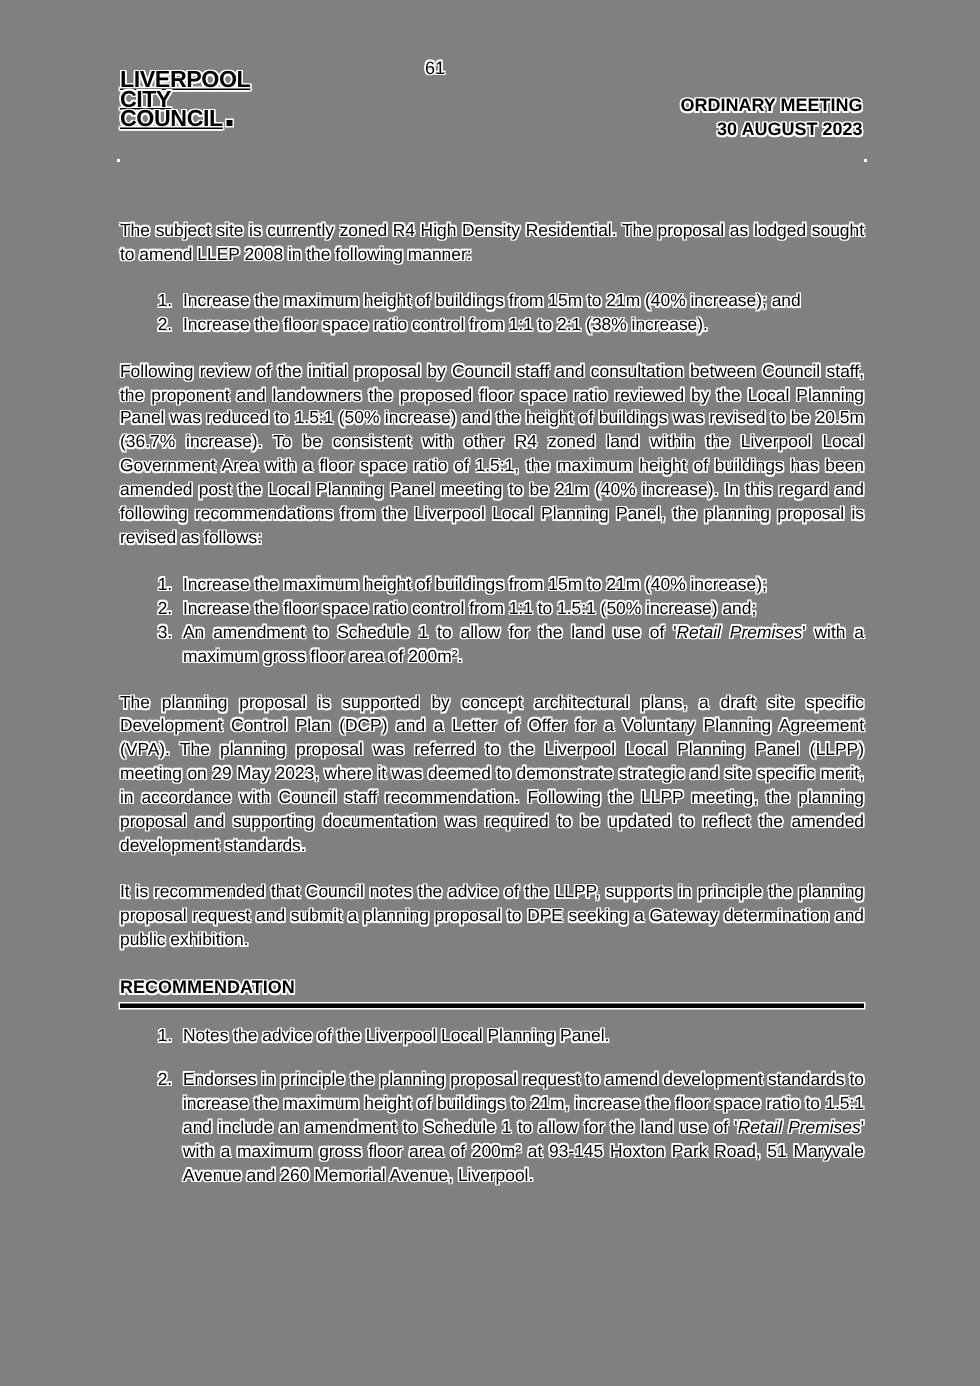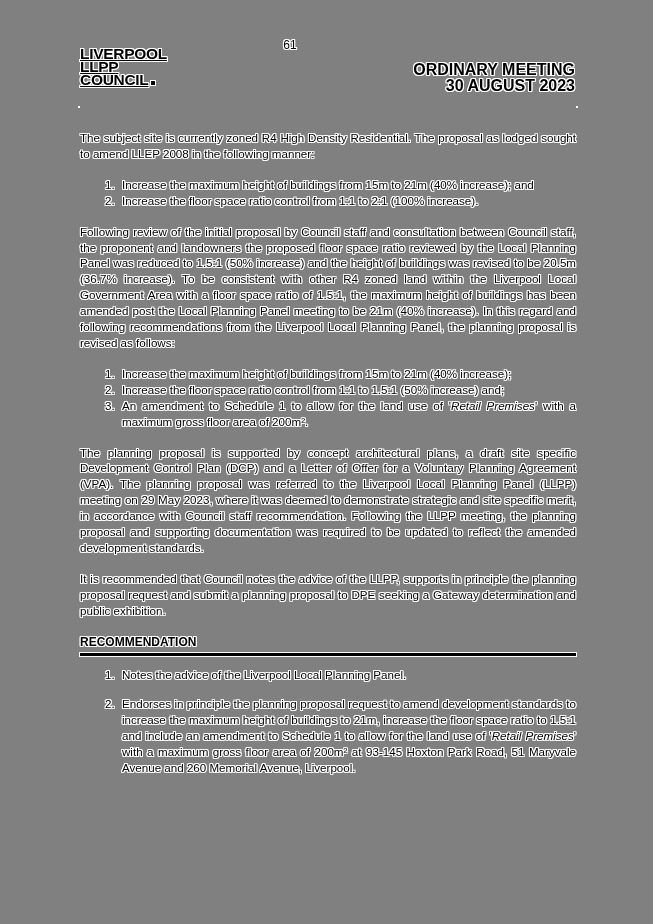--- a/index.html
+++ b/index.html
@@ -5,54 +5,54 @@
   html, body { margin: 0; padding: 0; }
   body {
     width: 653px; height: 924px; background: #808080; position: relative; overflow: hidden;
     font-family: "Liberation Sans", sans-serif; color: #000;
   }
   .ol { text-shadow: -1px 0 #fff, 1px 0 #fff, 0 -1px #fff, 0 1px #fff, -1px -1px #fff, 1px 1px #fff, -1px 1px #fff, 1px -1px #fff; }
   .page-num { position: absolute; left: 0; width: 580px; top: 38px; text-align: center; font-size: 12px; }
   .logo { position: absolute; left: 80px; top: 47px; font-weight: bold; font-size: 15.5px; line-height: 13px; letter-spacing: -0.3px; text-decoration: underline; }
   .logo div { white-space: nowrap; }
   .logo .mark { display: inline-block; width: 4px; height: 4px; background: #000; margin-left: 2px; box-shadow: 0 0 0 1px #fff; }
-  .hdr { position: absolute; right: 78px; top: 62px; text-align: right; font-weight: bold; font-size: 16px; line-height: 16px; }
+  .hdr { position: absolute; right: 78px; top: 62px; text-align: right; font-weight: bold; font-size: 12px; line-height: 16px; }
   .dot { position: absolute; top: 106px; width: 2px; height: 2px; background: #fff; }
-  .content { position: absolute; left: 80px; width: 496px; top: 130px; font-size: 11.6px; line-height: 15.9px; }
+  .content { position: absolute; left: 80px; width: 496px; top: 146px; font-size: 11.6px; line-height: 15.9px; }
   p { margin: 0 0 15px 0; text-align: justify; }
   ol { margin: 0 0 15px 0; padding-left: 38px; }
   ol li { padding-left: 4px; text-align: justify; }
   ol.loose li { margin-bottom: 13px; }
   .rec-title { font-weight: bold; font-size: 12px; margin-top: 16px; padding-bottom: 3px; }
   .rule { height: 3px; background: #000; margin-bottom: 11px; box-shadow: 0 0 0 1px #fff; }
   em { font-style: italic; }
 </style>
 </head>
 <body>
 
 <div class="page-num ol">61</div>
 
 <div class="logo ol">
   <div>LIVERPOOL</div>
-  <div>LLPP</div>
+  <div>CITY</div>
   <div><span>COUNCIL</span><span class="mark"></span></div>
 </div>
 
 <div class="hdr ol">
   <div>ORDINARY MEETING</div>
   <div>30 AUGUST 2023</div>
 </div>
 <div class="dot" style="left:78px"></div>
 <div class="dot" style="left:576px"></div>
 
 <div class="content ol">
   <p>The subject site is currently zoned R4 High Density Residential. The proposal as lodged sought to amend LLEP 2008 in the following manner:</p>
   <ol>
     <li>Increase the maximum height of buildings from 15m to 21m (40% increase); and</li>
-    <li>Increase the floor space ratio control from 1:1 to 2:1 (100% increase).</li>
+    <li>Increase the floor space ratio control from 1:1 to 2:1 (38% increase).</li>
   </ol>
 
   <p>Following review of the initial proposal by Council staff and consultation between Council staff, the proponent and landowners the proposed floor space ratio reviewed by the Local Planning Panel was reduced to 1.5:1 (50% increase) and the height of buildings was revised to be 20.5m (36.7% increase). To be consistent with other R4 zoned land within the Liverpool Local Government Area with a floor space ratio of 1.5:1, the maximum height of buildings has been amended post the Local Planning Panel meeting to be 21m (40% increase). In this regard and following recommendations from the Liverpool Local Planning Panel, the planning proposal is revised as follows:</p>
   <ol>
     <li>Increase the maximum height of buildings from 15m to 21m (40% increase);</li>
     <li>Increase the floor space ratio control from 1:1 to 1.5:1 (50% increase) and;</li>
     <li><span>An amendment to Schedule 1 to allow for the land use of '</span><em>Retail Premises</em><span>' with a maximum gross floor area of 200m².</span></li>
   </ol>
 
   <p>The planning proposal is supported by concept architectural plans, a draft site specific Development Control Plan (DCP) and a Letter of Offer for a Voluntary Planning Agreement (VPA). The planning proposal was referred to the Liverpool Local Planning Panel (LLPP) meeting on 29 May 2023, where it was deemed to demonstrate strategic and site specific merit, in accordance with Council staff recommendation. Following the LLPP meeting, the planning proposal and supporting documentation was required to be updated to reflect the amended development standards.</p>

